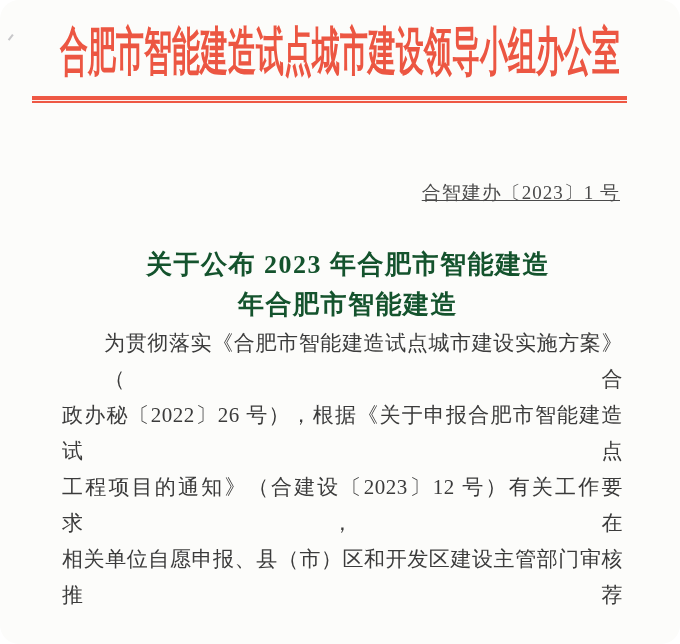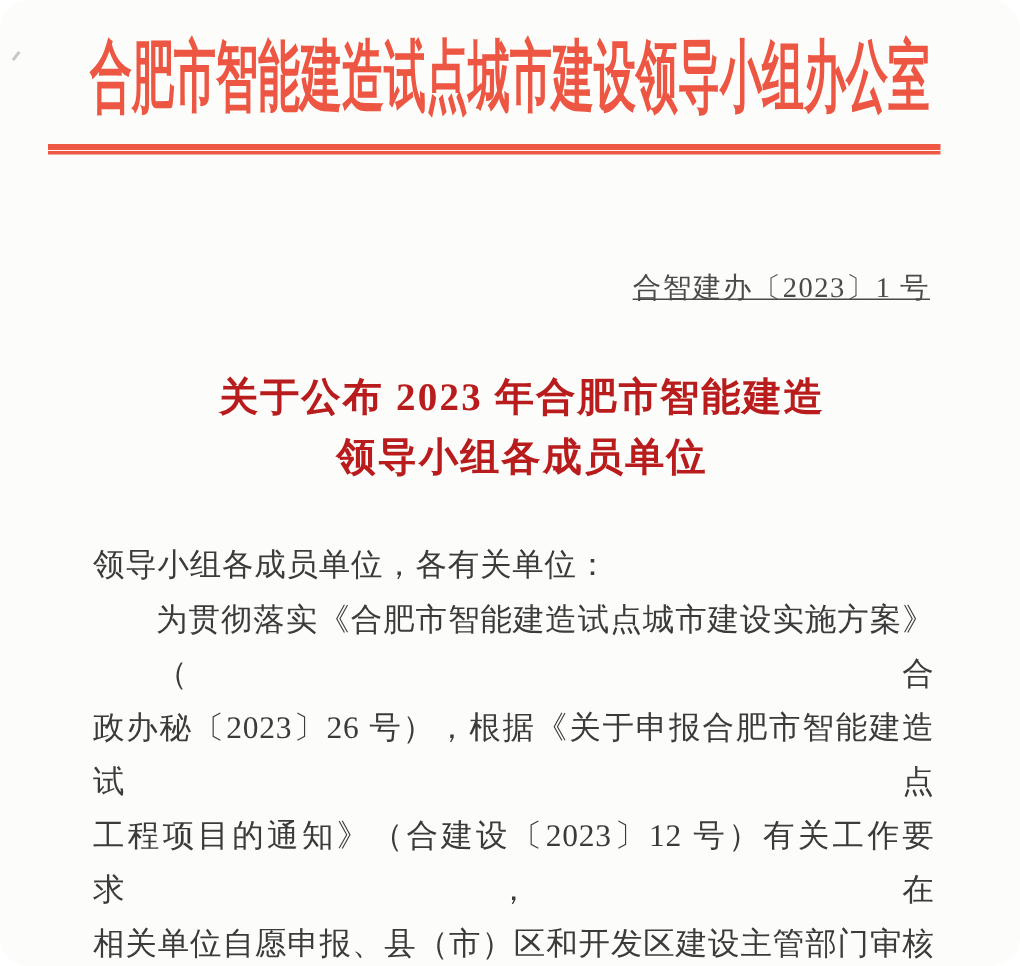--- a/index.html
+++ b/index.html
@@ -60,21 +60,21 @@
     letter-spacing: 1px;
     text-decoration: underline;
   }
   
   .doc-title {
     margin: 40px 0 0 0;
     text-align: center;
     font-size: 26px;
     line-height: 40px;
     font-weight: bold;
-    color: #b91c1c;
+    color: #14532d;
     letter-spacing: 1.5px;
     padding-left: 16px;
   }
   
   .body-block {
     padding: 0 57px 0 62px;
     color: #3b3b3b;
     font-size: 21px;
   }
   .salutation {
@@ -102,26 +102,25 @@
   <div class="letterhead">
     <div class="letterhead-text">合肥市智能建造试点城市建设领导小组办公室</div>
   </div>
 
   <div class="red-rule"></div>
 
   <div class="doc-number">合智建办〔2023〕1 号</div>
 
   <h1 class="doc-title">
     <span>关于公布 2023 年合肥市智能建造</span><br>
-    <span>领导小组各成员单位</span>
+    <span>年合肥市智能建造</span>
   </h1>
 
   <div class="body-block">
-    <div class="salutation">领导小组各成员单位，各有关单位：</div>
 
     <div class="body-line justify indent">为贯彻落实《合肥市智能建造试点城市建设实施方案》（合</div>
-    <div class="body-line justify">政办秘〔2023〕26 号），根据《关于申报合肥市智能建造试点</div>
+    <div class="body-line justify">政办秘〔2022〕26 号），根据《关于申报合肥市智能建造试点</div>
     <div class="body-line justify">工程项目的通知》（合建设〔2023〕12 号）有关工作要求，在</div>
     <div class="body-line justify">相关单位自愿申报、县（市）区和开发区建设主管部门审核推荐</div>
 
   </div>
 
 </div>
 
 </body></html>

